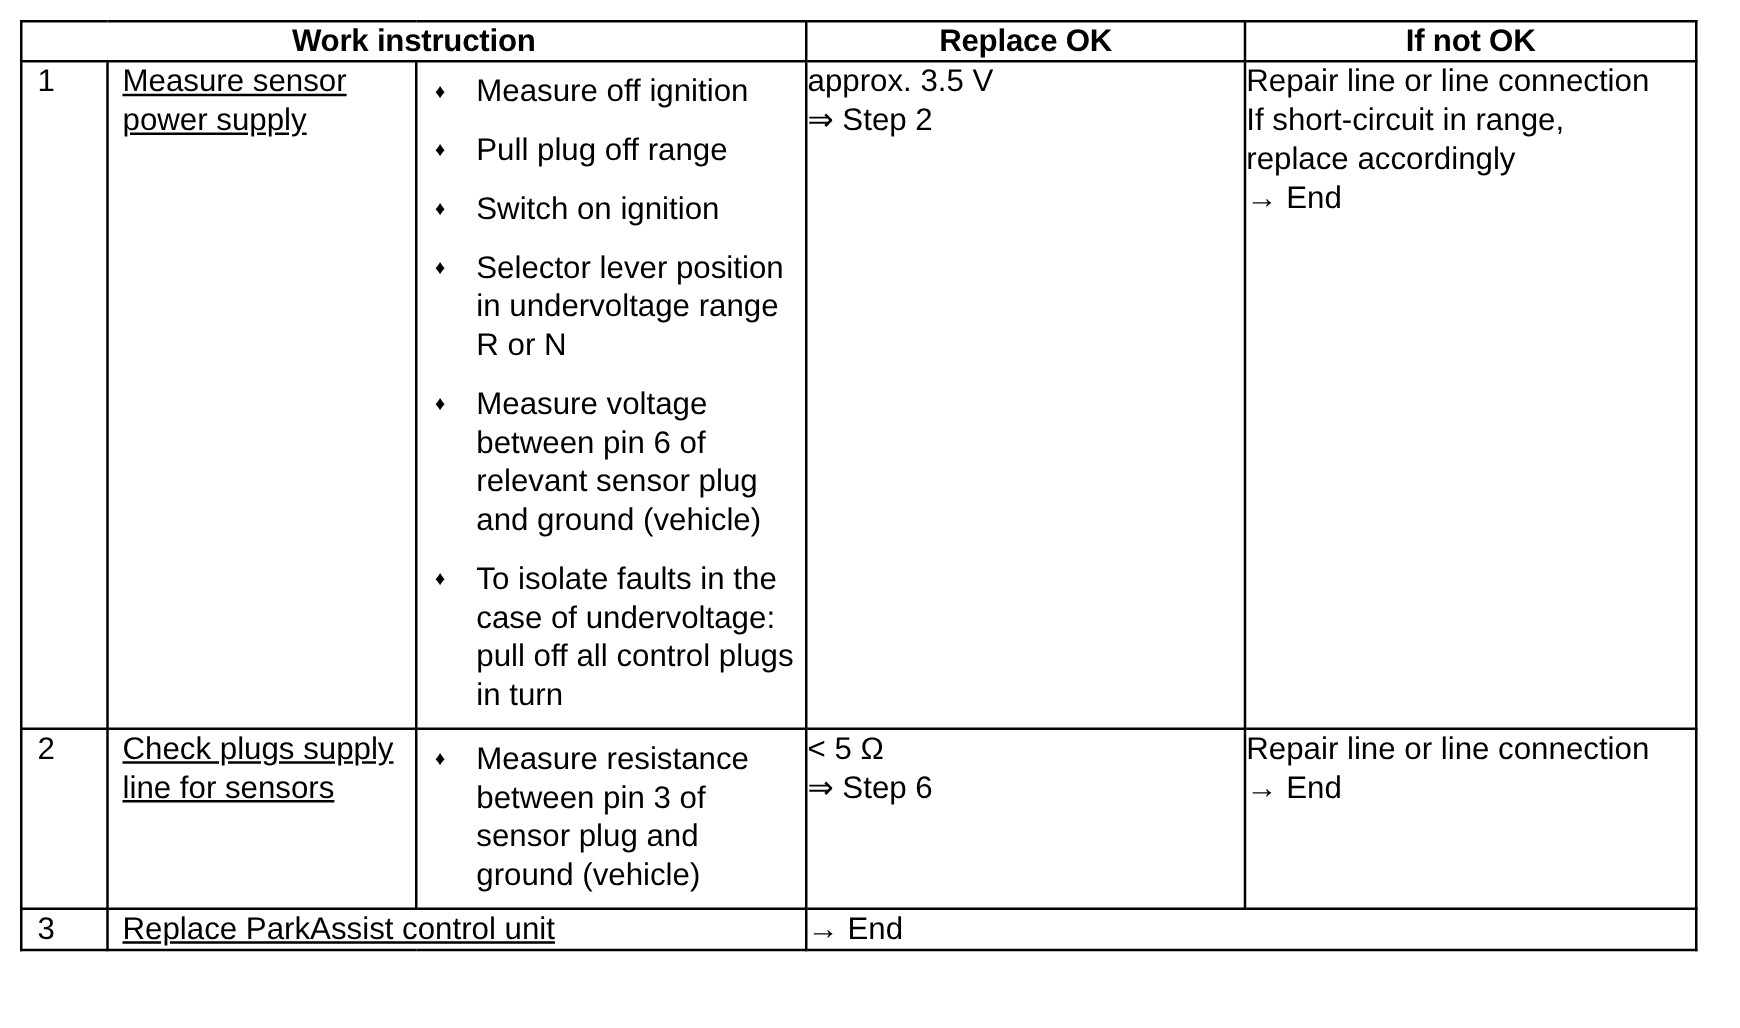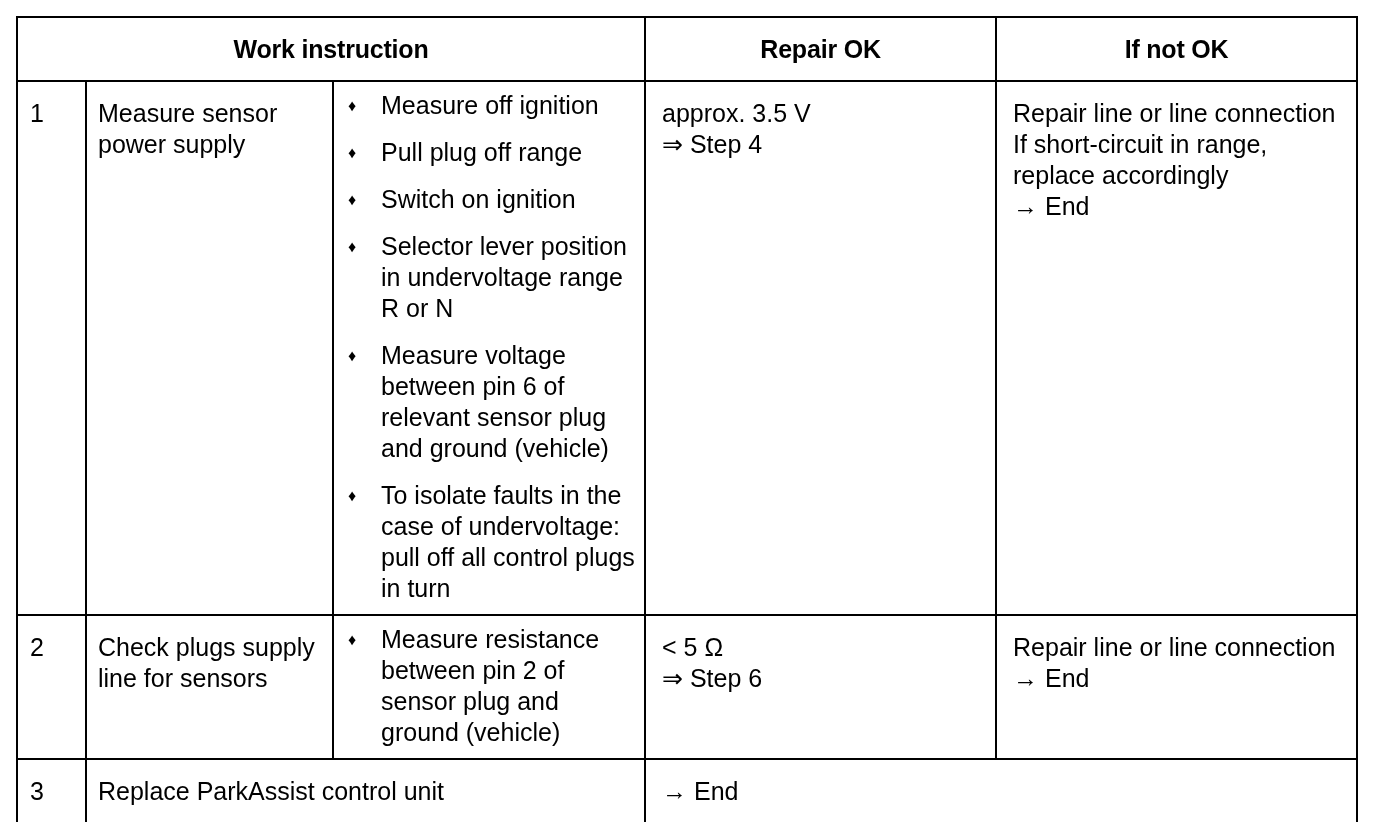--- a/index.html
+++ b/index.html
@@ -31,21 +31,21 @@
     width: 1340px;
     border-collapse: collapse;
     table-layout: fixed;
     background: #ffffff;
   }
 
   .wi-table td,
   .wi-table th {
     border: 2px solid #000000;
     vertical-align: top;
-    padding: 16px;
+    padding: 0;
     background: #ffffff;
   }
 
   
   col.c-num   { width: 69px;  }
   col.c-task  { width: 247px; }
   col.c-steps { width: 312px; }
   col.c-ok    { width: 351px; }
   col.c-notok { width: 361px; }
 
@@ -64,20 +64,21 @@
     font-size: 25px;
     line-height: 31px;
     padding: 8px 10px 10px 13px;
   }
   .cell.num {
     padding-left: 12px;
     padding-right: 4px;
   }
   .cell.tight {
     padding-left: 11px;
+    text-decoration: underline;
   }
 
   
   ul.bullets {
     margin: 0;
     padding: 0;
     list-style: none;
   }
   ul.bullets > li {
     position: relative;
@@ -120,21 +121,21 @@
       <col class="c-num">
       <col class="c-task">
       <col class="c-steps">
       <col class="c-ok">
       <col class="c-notok">
     </colgroup>
 
     <thead>
       <tr>
         <th class="hdr-cell" colspan="3">Work instruction</th>
-        <th class="hdr-cell">Repair OK</th>
+        <th class="hdr-cell">Replace OK</th>
         <th class="hdr-cell">If not OK</th>
       </tr>
     </thead>
 
     <tbody>
 
       <tr>
         <td class="cell num">1</td>
 
         <td class="cell tight">Measure sensor power supply</td>
@@ -164,21 +165,21 @@
             <li>
               <span class="bullet-glyph">♦</span>
               <span>To isolate faults in the case of undervoltage: pull off all control plugs in turn</span>
             </li>
           </ul>
         </td>
 
         <td class="cell">
           <div class="lines">
             <span>approx. 3.5 V</span>
-            <span class="arrow">⇒ Step 4</span>
+            <span class="arrow">⇒ Step 2</span>
           </div>
         </td>
 
         <td class="cell">
           <div class="lines">
             <span>Repair line or line connection</span>
             <span>If short-circuit in range,</span>
             <span>replace accordingly</span>
             <span class="arrow">→ End</span>
           </div>
@@ -187,21 +188,21 @@
 
       <tr>
         <td class="cell num">2</td>
 
         <td class="cell tight">Check plugs supply line for sensors</td>
 
         <td class="cell steps">
           <ul class="bullets">
             <li>
               <span class="bullet-glyph">♦</span>
-              <span>Measure resistance between pin 2 of sensor plug and ground (vehicle)</span>
+              <span>Measure resistance between pin 3 of sensor plug and ground (vehicle)</span>
             </li>
           </ul>
         </td>
 
         <td class="cell">
           <div class="lines">
             <span>&lt; 5 Ω</span>
             <span class="arrow">⇒ Step 6</span>
           </div>
         </td>

